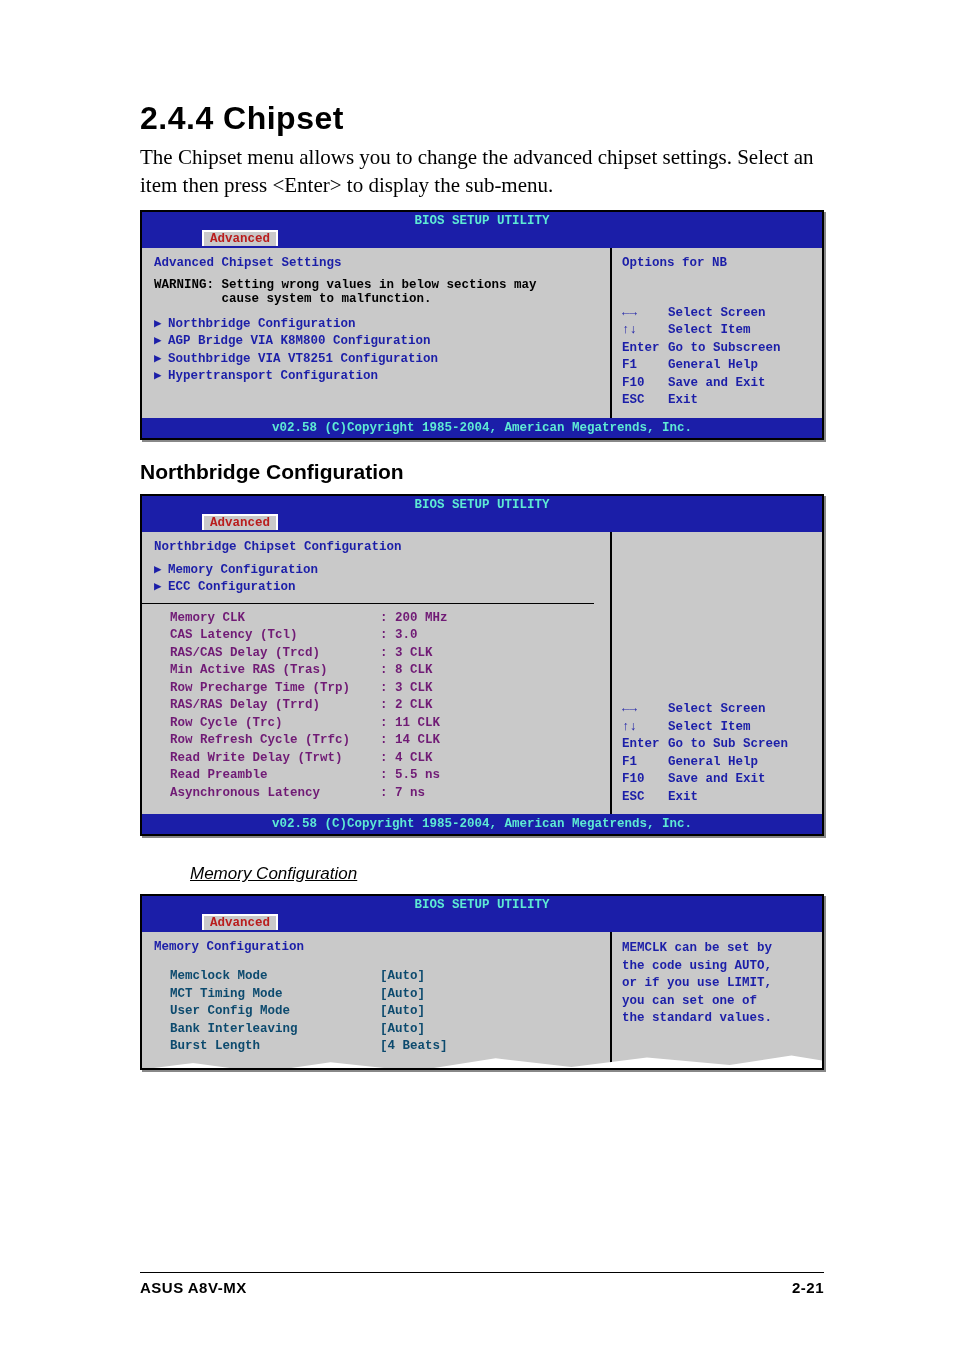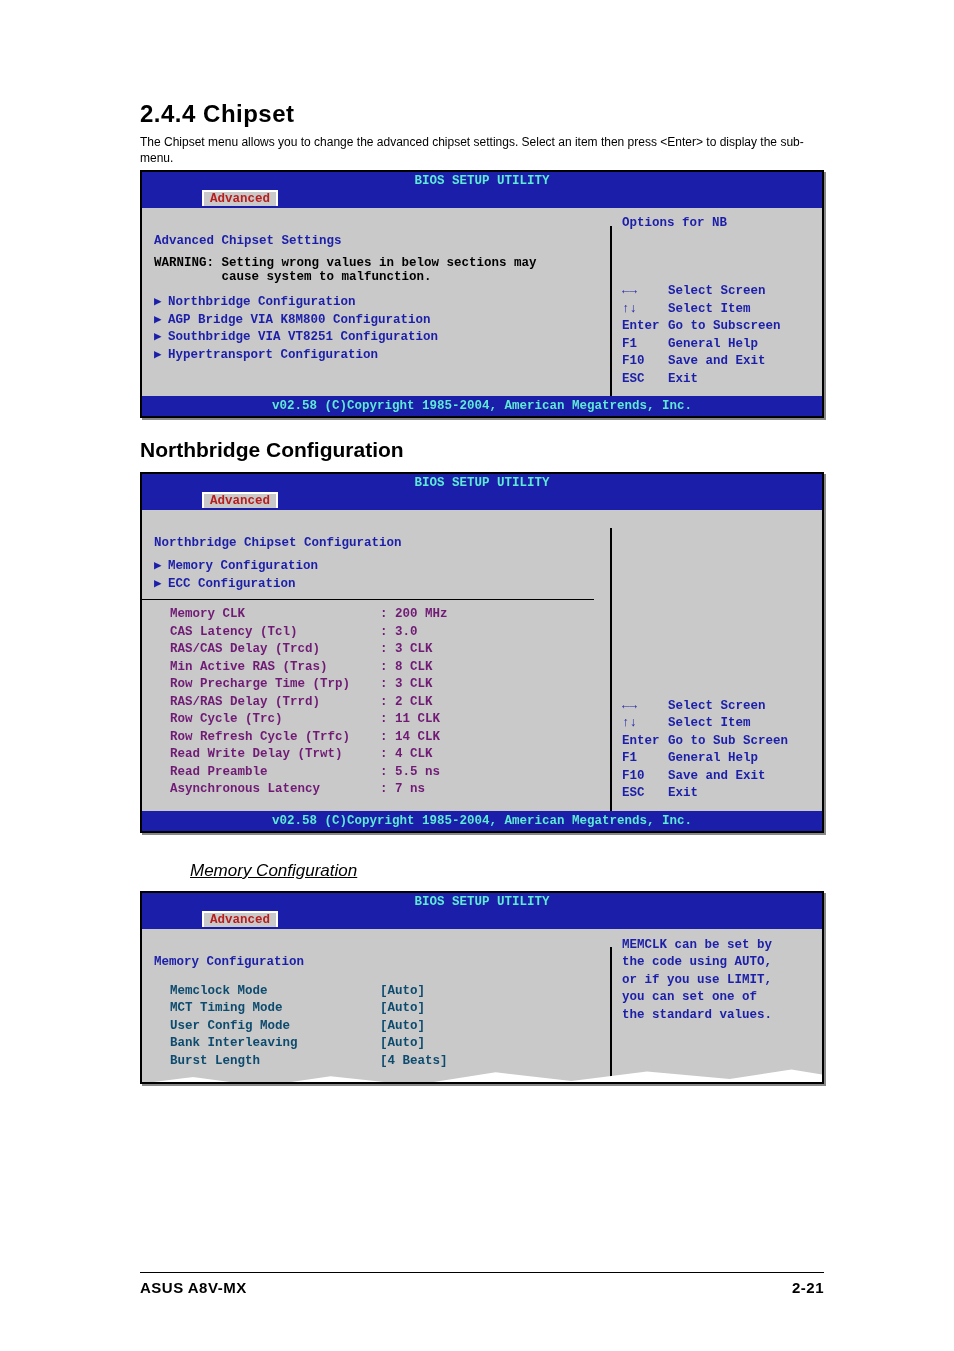--- a/index.html
+++ b/index.html
@@ -10,29 +10,30 @@
   }
   .page {
     width: 954px;
     min-height: 1351px;
     margin: 0 auto;
     padding: 100px 130px 60px 140px;
     box-sizing: border-box;
     position: relative;
   }
   h2.section {
-    font-size: 24px;
+    font-size: 32px;
     font-weight: bold;
     letter-spacing: 0.5px;
     margin: 0 0 6px 0;
   }
   p.lead {
-    font-size: 12px;
-    margin: 0 0 4px 0;
+    font-size: 21px;
+    margin: 0 0 10px 0;
     line-height: 1.35;
+    font-family: Liberation Serif, serif;
   }
   h3.sub {
     font-size: 21px;
     font-weight: bold;
     margin: 20px 0 10px 0;
   }
   .memcfg-title {
     font-style: italic;
     font-size: 17px;
     text-decoration: underline;
@@ -78,21 +79,20 @@
     text-align: center;
   }
   .bios .body {
     display: flex;
   }
   .bios .left {
     flex: 1;
     border-right: 2px solid #000;
     padding: 8px 28px 12px 12px;
     min-height: 150px;
-    margin-top: 18px;
   }
   .bios .right {
     width: 190px;
     padding: 8px 10px;
     color: #1b1ea8;
     display: flex;
     flex-direction: column;
     justify-content: space-between;
   }
   .bios .heading {

